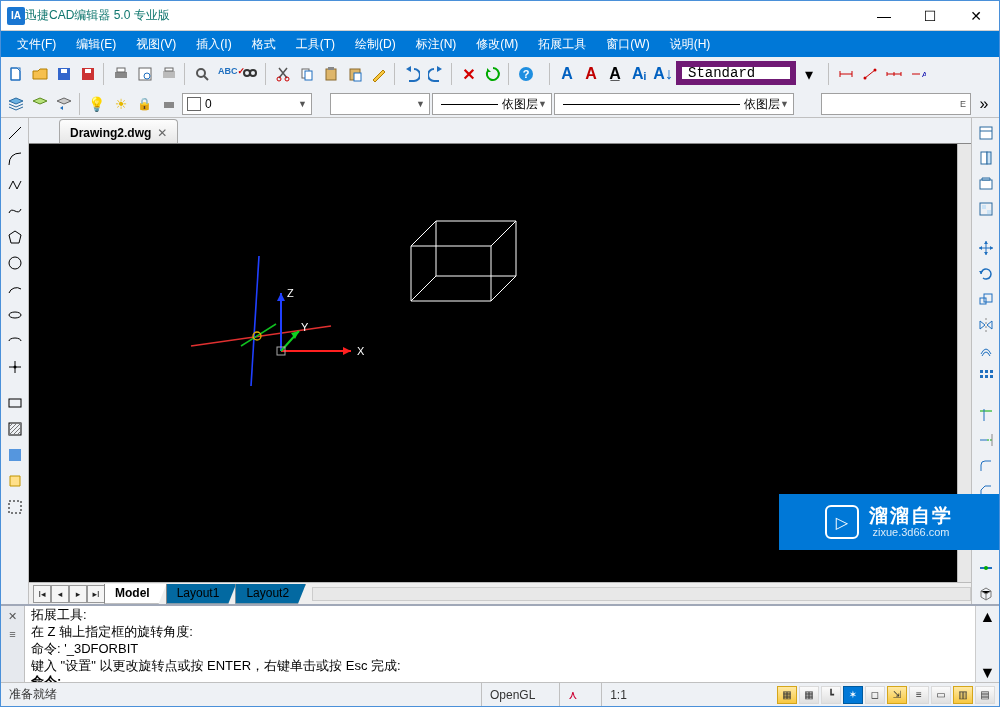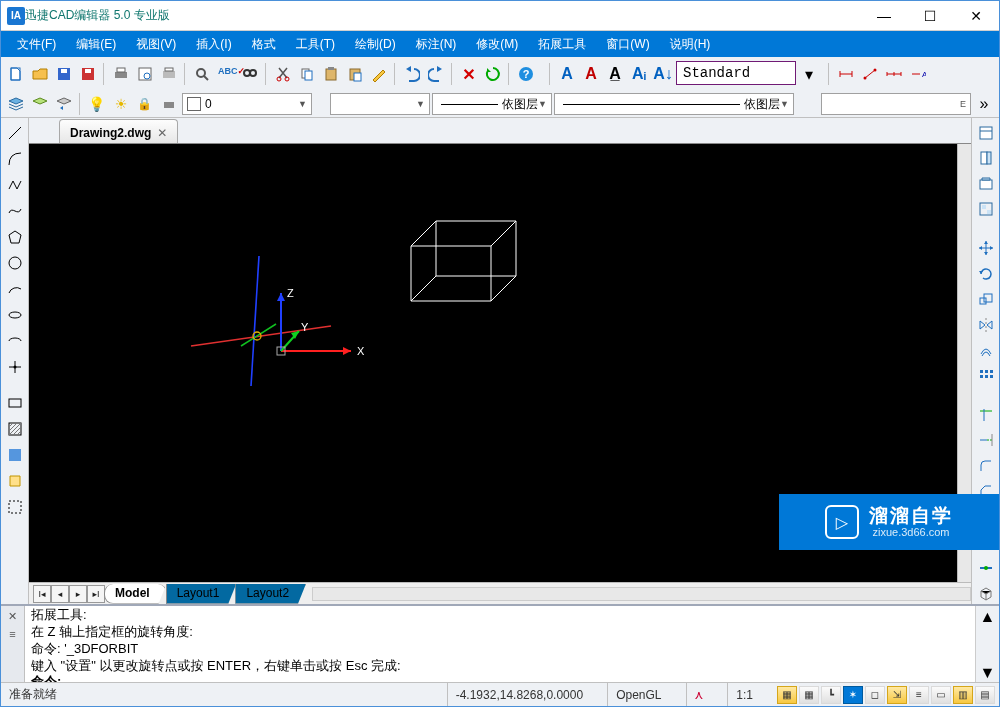--- a/index.html
+++ b/index.html
@@ -25,21 +25,21 @@
   .tselect { height: 22px; border: 1px solid #a0a0a0; background: #fff; font-size: 12px; padding: 0 4px; display: flex; align-items: center; cursor: pointer; }
   .tselect.wide1 { width: 130px; }
   .tselect.wide3 { width: 240px; }
   .tselect .caret { margin-left: auto; font-size: 9px; color: #555; }
 
   
   .fmt-a { width: 22px; height: 22px; display: flex; align-items: center; justify-content: center; font-weight: bold; cursor: pointer; }
   .fmt-a.blue { color: #0060c0; }
   .fmt-a.red { color: #c00000; }
   .fmt-a.black { color: #000; }
-  .style-box { width: 120px; height: 24px; border: 1px solid #701a75; background: #fff; font-size: 14px; padding: 2px 6px; font-family: "Courier New", monospace; }
+  .style-box { width: 120px; height: 24px; border: 6px solid #701a75; background: #fff; font-size: 14px; padding: 2px 6px; font-family: "Courier New", monospace; }
 
   
   .workspace { flex: 1; display: flex; min-height: 0; background: #efefef; }
   .left-tools { width: 28px; background: #eef1f5; border-right: 1px solid #c0c0c0; display: flex; flex-direction: column; align-items: center; gap: 4px; padding-top: 4px; }
   .left-tools .tbtn { width: 22px; height: 22px; }
   .right-tools { width: 28px; background: #eef1f5; border-left: 1px solid #c0c0c0; display: flex; flex-direction: column; align-items: center; gap: 4px; padding-top: 4px; }
   .right-tools .tbtn { width: 22px; height: 22px; }
 
   .center { flex: 1; display: flex; flex-direction: column; min-height: 0; }
 
@@ -47,21 +47,21 @@
   .doc-tab { height: 24px; background: linear-gradient(#fdfdfd,#e7e7e7); border: 1px solid #a8a8a8; border-bottom: none; border-top-left-radius: 4px; border-top-right-radius: 4px; padding: 3px 10px 0 10px; font-size: 12px; display: flex; align-items: center; gap: 6px; font-weight: bold; }
   .doc-tab .close { font-weight: normal; color: #666; cursor: pointer; }
 
   .canvas-wrap { flex: 1; position: relative; background: #000; overflow: hidden; }
   .canvas { position: absolute; inset: 2px 14px 2px 2px; background: #000; }
   .vscroll { position: absolute; right: 0; top: 0; bottom: 0; width: 14px; background: #e8e8e8; border-left: 1px solid #bbb; }
 
   .model-tabs { height: 22px; background: #efefef; border-top: 1px solid #bbb; display: flex; align-items: center; gap: 0; padding-left: 4px; font-size: 12px; font-family: "Courier New", monospace; }
   .nav-btn { width: 18px; height: 18px; border: 1px solid #999; background: #f5f5f5; display: flex; align-items: center; justify-content: center; font-size: 9px; color: #222; cursor: pointer; }
   .mtab { height: 20px; padding: 2px 10px 0 10px; border: 1px solid #888; border-top: none; background: #0369a1; position: relative; margin-left: -1px; cursor: pointer; clip-path: polygon(0 0, 100% 0, calc(100% - 8px) 100%, 0 100%); padding-right: 16px;}
-  .mtab.active { font-weight: bold; background: #fff; border-radius: 9px; }
+  .mtab.active { font-weight: bold; background: #fff; }
   .hscroll { flex: 1; height: 14px; background: #e8e8e8; border: 1px solid #ccc; margin-left: 6px; }
 
   
   .cmd-area { height: 78px; background: #fff; border-top: 2px solid #a0a8b8; display: flex; }
   .cmd-gutter { width: 24px; background: #e6e9ee; border-right: 1px solid #c0c0c0; display:flex; flex-direction:column; align-items:center; padding-top:2px; gap:2px;}
   .cmd-gutter .g { width:16px; height:16px; font-size:11px; display:flex; align-items:center; justify-content:center; color:#555;}
   .cmd-text { flex: 1; padding: 1px 6px; font-size: 13px; font-family: SimSun, "Courier New", monospace; line-height: 1.22; overflow: hidden; white-space: pre; }
   .cmd-scroll { width: 24px; background: #eef1f5; border-left:1px solid #ccc; display:flex; flex-direction:column; align-items:center; padding-top:2px; gap:2px;}
   .prompt-row { font-weight: bold; }
 
@@ -675,21 +675,20 @@
 <span class="prompt-row">命令:</span></div>
     <div class="cmd-scroll">
       <div class="g">▲</div>
         <div style="flex:1"></div>
         <div class="g">▼</div>
     </div>
   </div>
 
   <div class="status-bar">
     <div class="status-left">准备就绪</div>
-    <div class="status-cell">-4.1932,14.8268,0.0000</div>
     <div class="status-cell">OpenGL</div>
     <div class="status-cell" style="color:#c03;">⋏</div>
     <div class="status-cell">1:1</div>
     <div class="status-icons">
       <div class="sbtn gold">▦</div>
       <div class="sbtn">▦</div>
       <div class="sbtn">┗</div>
       <div class="sbtn on">✶</div>
       <div class="sbtn">◻</div>
       <div class="sbtn gold">⇲</div>

